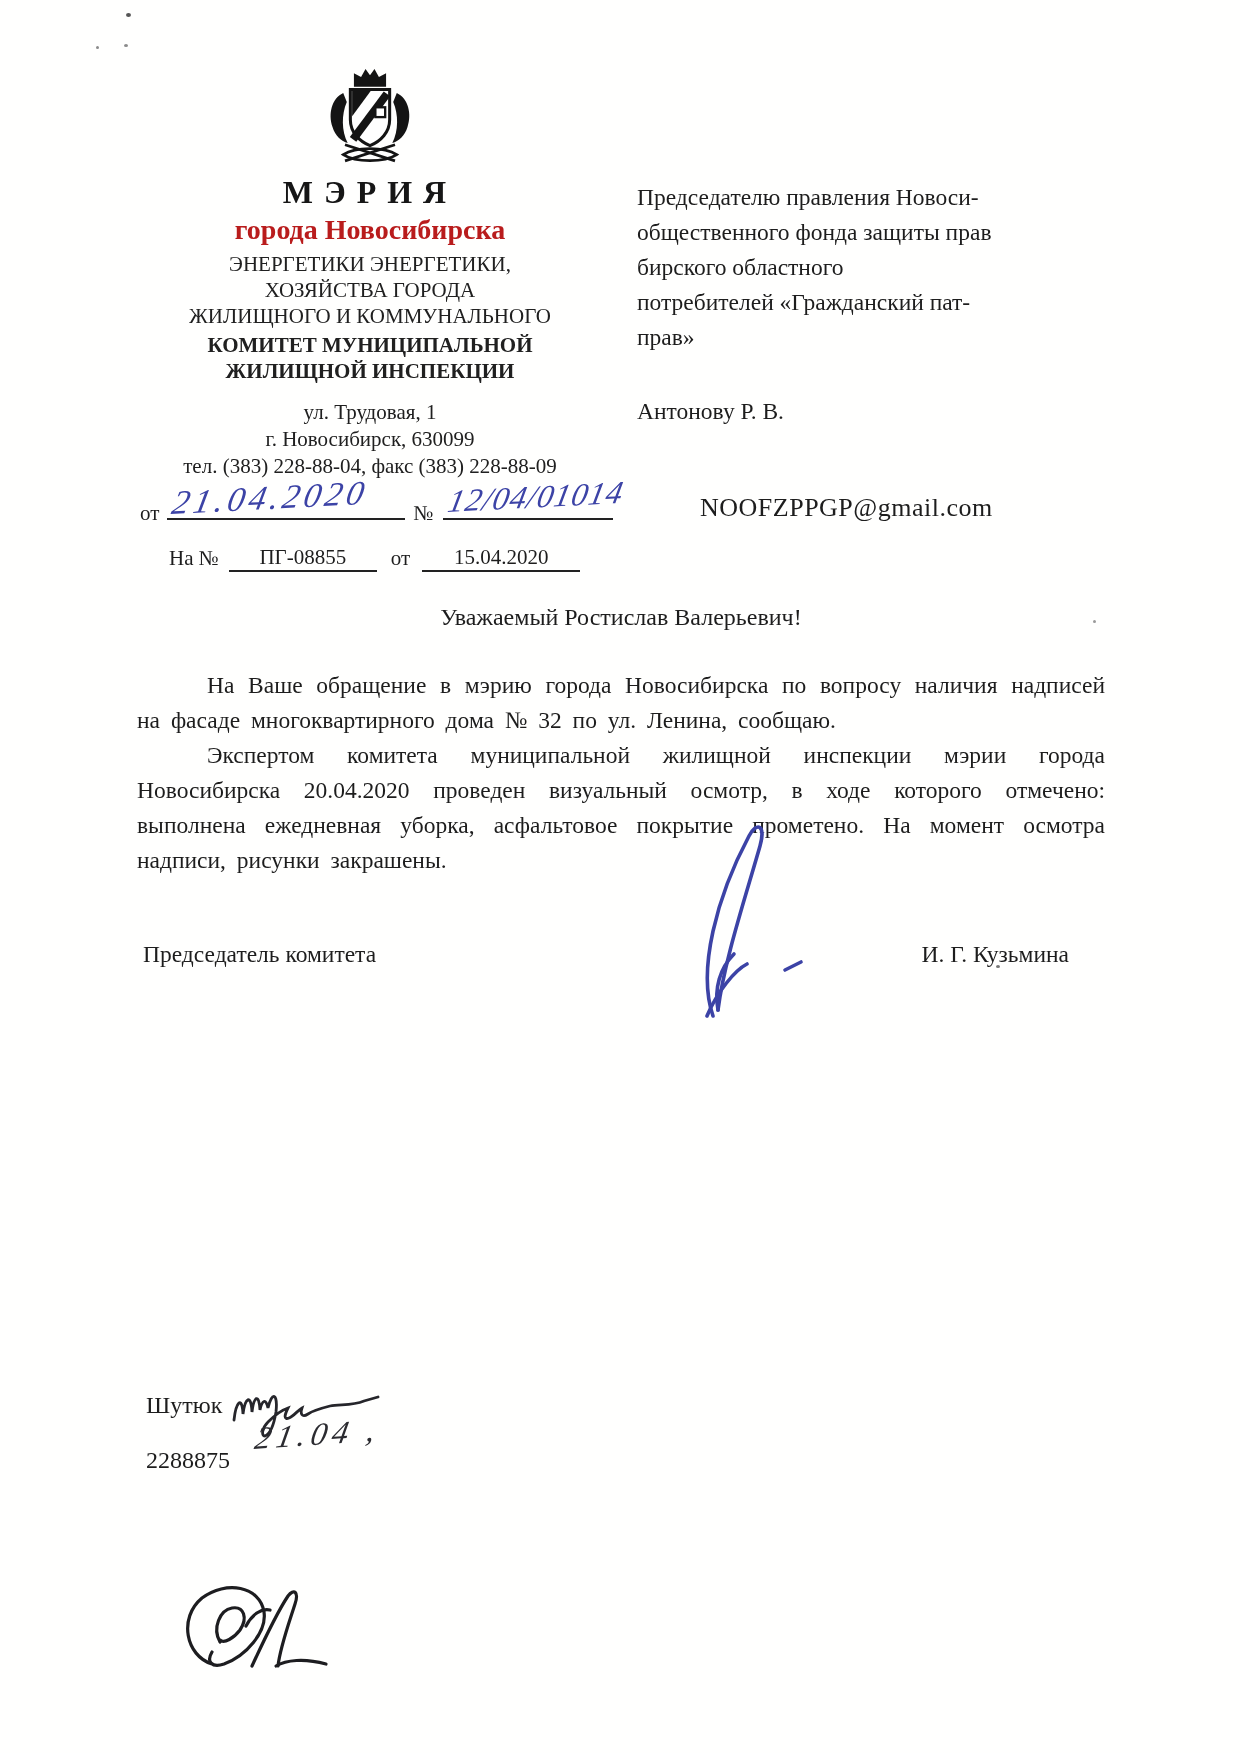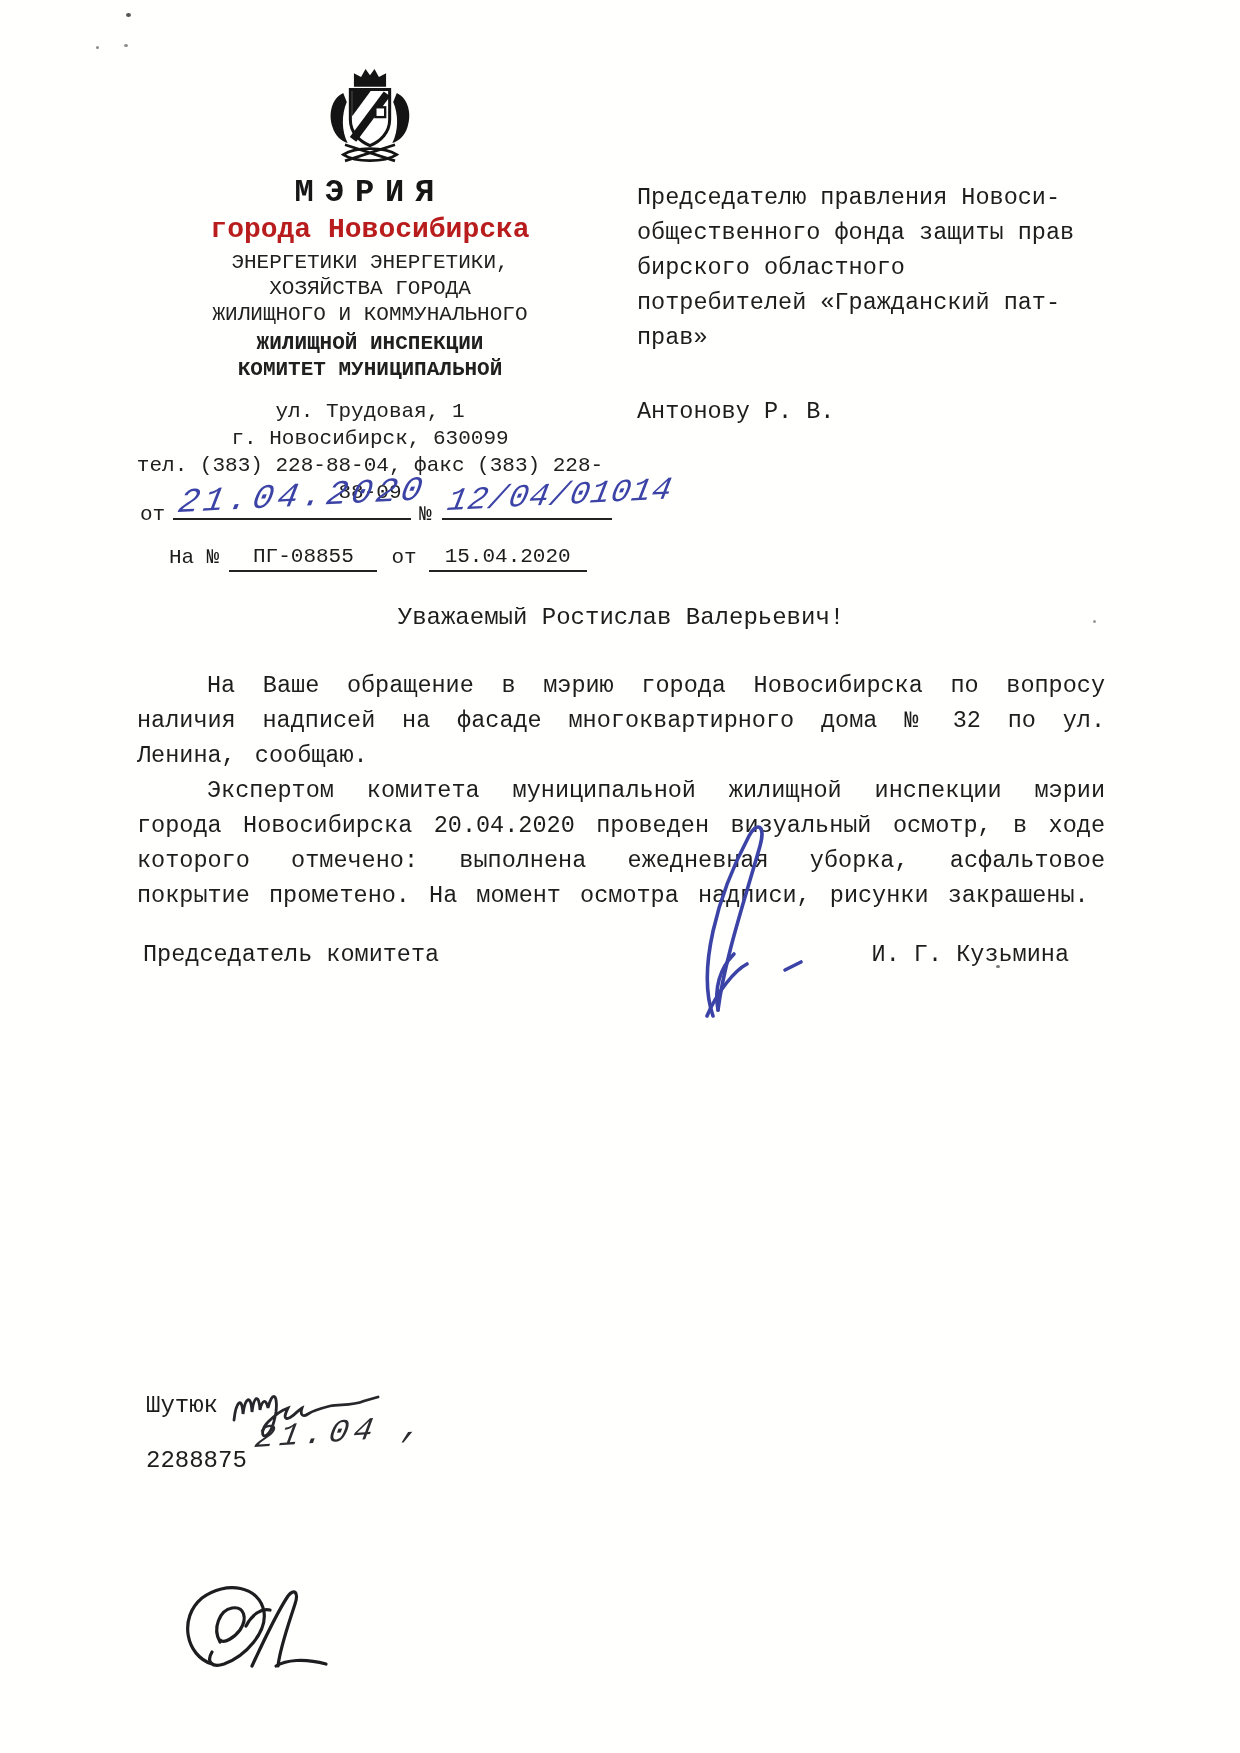--- a/index.html
+++ b/index.html
@@ -1,21 +1,21 @@
 <!DOCTYPE html>
 <html><head>
 <meta charset="utf-8">
 <style>
   html,body{margin:0;padding:0;background:#e8e8e8;}
   .page{
     position:relative;
     width:1240px;height:1753px;
     margin:0 auto;
     background:#fffffe;
-    font-family:Liberation Mono, monospace;
+    font-family:Liberation Serif, serif;
     color:#1d1d1d;
     overflow:hidden;
   }
   
   .org-block{
     position:absolute;left:135px;top:68px;width:470px;
     text-align:center;
   }
   .coat-wrap{height:100px;}
   .org-title{font-size:32px;font-weight:bold;letter-spacing:11px;margin-top:6px;color:#161616;}
@@ -118,22 +118,22 @@
       </svg>
     </div>
     <div class="org-title">МЭРИЯ</div>
     <div class="org-subtitle">города Новосибирска</div>
     <div class="dept">
       <div class="dept-line">ЭНЕРГЕТИКИ ЭНЕРГЕТИКИ,</div>
       <div class="dept-line">ХОЗЯЙСТВА ГОРОДА</div>
       <div class="dept-line">ЖИЛИЩНОГО И КОММУНАЛЬНОГО</div>
     </div>
     <div class="committee">
+      <div class="dept-line">КОМИТЕТ МУНИЦИПАЛЬНОЙ</div>
       <div class="dept-line">ЖИЛИЩНОЙ ИНСПЕКЦИИ</div>
-      <div class="dept-line">КОМИТЕТ МУНИЦИПАЛЬНОЙ</div>
     </div>
     <div class="addr">
       <div class="dept-line">ул. Трудовая, 1</div>
       <div class="dept-line">г. Новосибирск, 630099</div>
       <div class="dept-line">тел. (383) 228-88-04, факс (383) 228-88-09</div>
     </div>
   </div>
 
   <div class="ref-row ref-row1">
     <span>от</span><span class="u-line u1"><span class="hand-blue">21.04.2020</span></span><span>№</span><span class="u-line u2"><span class="hand-blue num">12/04/01014</span></span>
@@ -144,20 +144,21 @@
   </div>
 
   <div class="addressee-lines">
     <div>Председателю правления Новоси-</div>
     <div>общественного фонда защиты прав</div>
     <div>бирского  областного</div>
     <div>потребителей «Гражданский пат-</div>
     <div>прав»</div>
   </div>
   <div class="addressee-name">Антонову Р. В.</div>
+  <div class="addressee-email">NOOFZPPGP@gmail.com</div>
 
   <div class="salutation">Уважаемый Ростислав Валерьевич!</div>
 
   <div class="body-text">
     <p>На Ваше обращение в  мэрию города Новосибирска по вопросу наличия надписей на фасаде многоквартирного дома  № 32  по ул. Ленина, сообщаю.</p>
     <p>Экспертом комитета муниципальной жилищной инспекции мэрии города Новосибирска 20.04.2020 проведен визуальный осмотр, в ходе которого отмечено: выполнена ежедневная уборка, асфальтовое покрытие прометено. На момент осмотра надписи, рисунки закрашены.</p>
   </div>
 
   <div class="sig-row">
     <span>Председатель комитета</span>

